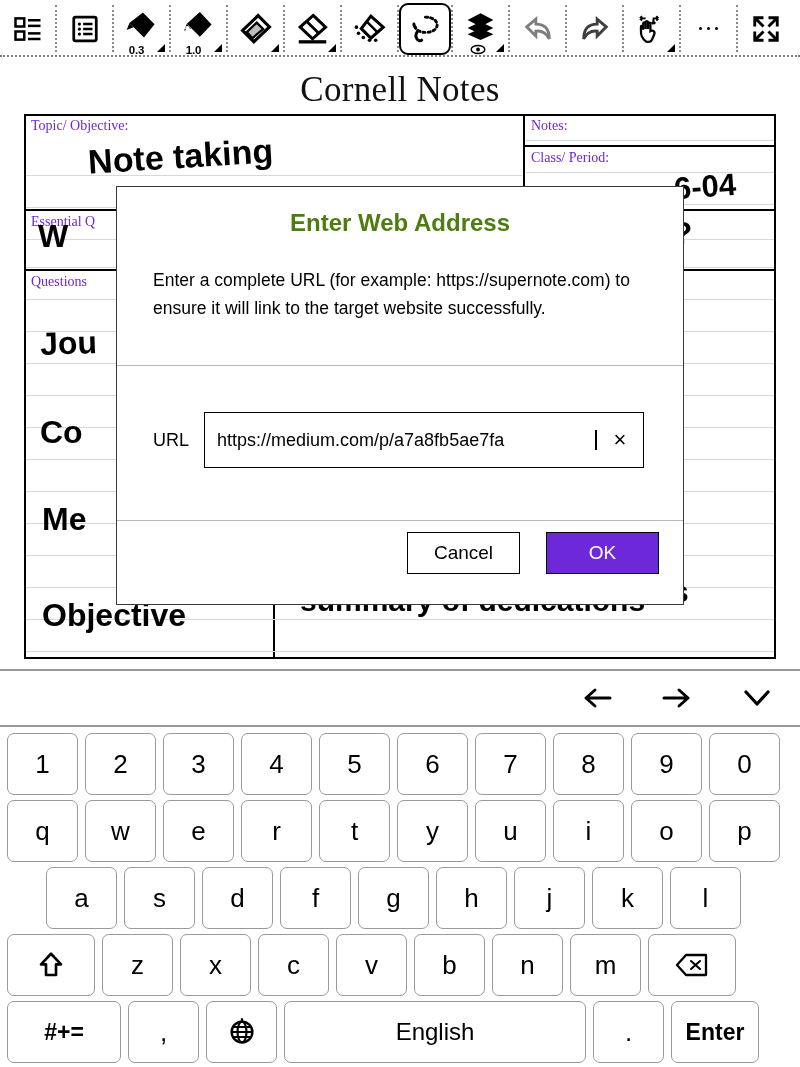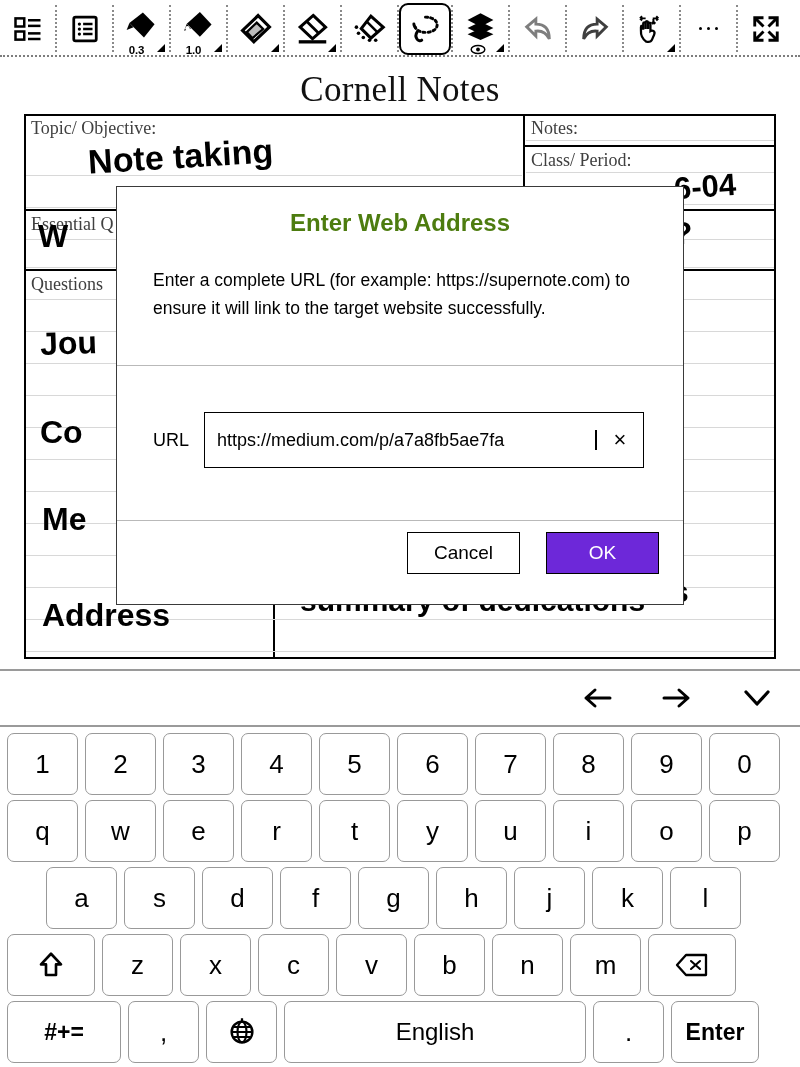--- a/index.html
+++ b/index.html
@@ -43,21 +43,21 @@
 
   
   #page{ position:absolute; left:0; top:57px; width:800px; height:612px; background:#fff; overflow:hidden; }
   #note-title{
     position:absolute; left:0; top:13px; width:800px; text-align:center;
     font-family:"Liberation Serif", serif; font-size:35px; color:#111; letter-spacing:0.3px;
   }
   .frame{ position:absolute; border:2px solid #000; }
   .cellbox{ position:absolute; border:1.6px solid #000; background:transparent; }
   .fieldlabel{
-    position:absolute; font-family:"Liberation Serif", serif; font-size:18px; color:#404040;
+    position:absolute; font-family:"Liberation Serif", serif; font-size:14px; color:#6d28d9;
   }
   .rule{ position:absolute; height:1px; background:#d8d8d8; }
   .hw{
     position:absolute; font-family:"Liberation Sans", sans-serif;
     font-weight:bold; color:#000; white-space:nowrap;
   }
 
   
   #dialog{
     position:absolute; left:116px; top:186px; width:568px; height:419px;
@@ -318,21 +318,21 @@
   <div class="rule" style="left:26px; top:562px; width:748px;"></div>
   <div class="rule" style="left:26px; top:594px; width:748px;"></div>
 
   <div class="hw" style="left:88px; top:80px; font-size:34px; transform:rotate(-3.5deg);">Note taking</div>
   <div class="hw" style="left:674px; top:112px; font-size:31px; transform:rotate(-4deg);">6-04</div>
   <div class="hw" style="left:38px; top:161px; font-size:32px;">W</div>
   <div class="hw" style="left:646px; top:158px; font-size:32px;">s ?</div>
   <div class="hw" style="left:40px; top:268px; font-size:32px; transform:rotate(-2deg);">Jou</div>
   <div class="hw" style="left:40px; top:357px; font-size:32px;">Co</div>
   <div class="hw" style="left:42px; top:444px; font-size:32px;">Me</div>
-  <div class="hw" style="left:42px; top:540px; font-size:32px;">Address</div>
+  <div class="hw" style="left:42px; top:540px; font-size:32px;">Objective</div>
   <div class="hw" style="left:300px; top:527px; font-size:30px;">summary of dedications</div>
   <div class="hw" style="left:672px; top:518px; font-size:30px;">s</div>
 </div>
 
 <div id="dialog">
   <div id="dlg-title">Enter Web Address</div>
   <div id="dlg-msg">Enter a complete URL (for example: https://supernote.com) to ensure it will link to the target website successfully.</div>
   <div id="dlg-div1"></div>
 
   <div id="url-row">

